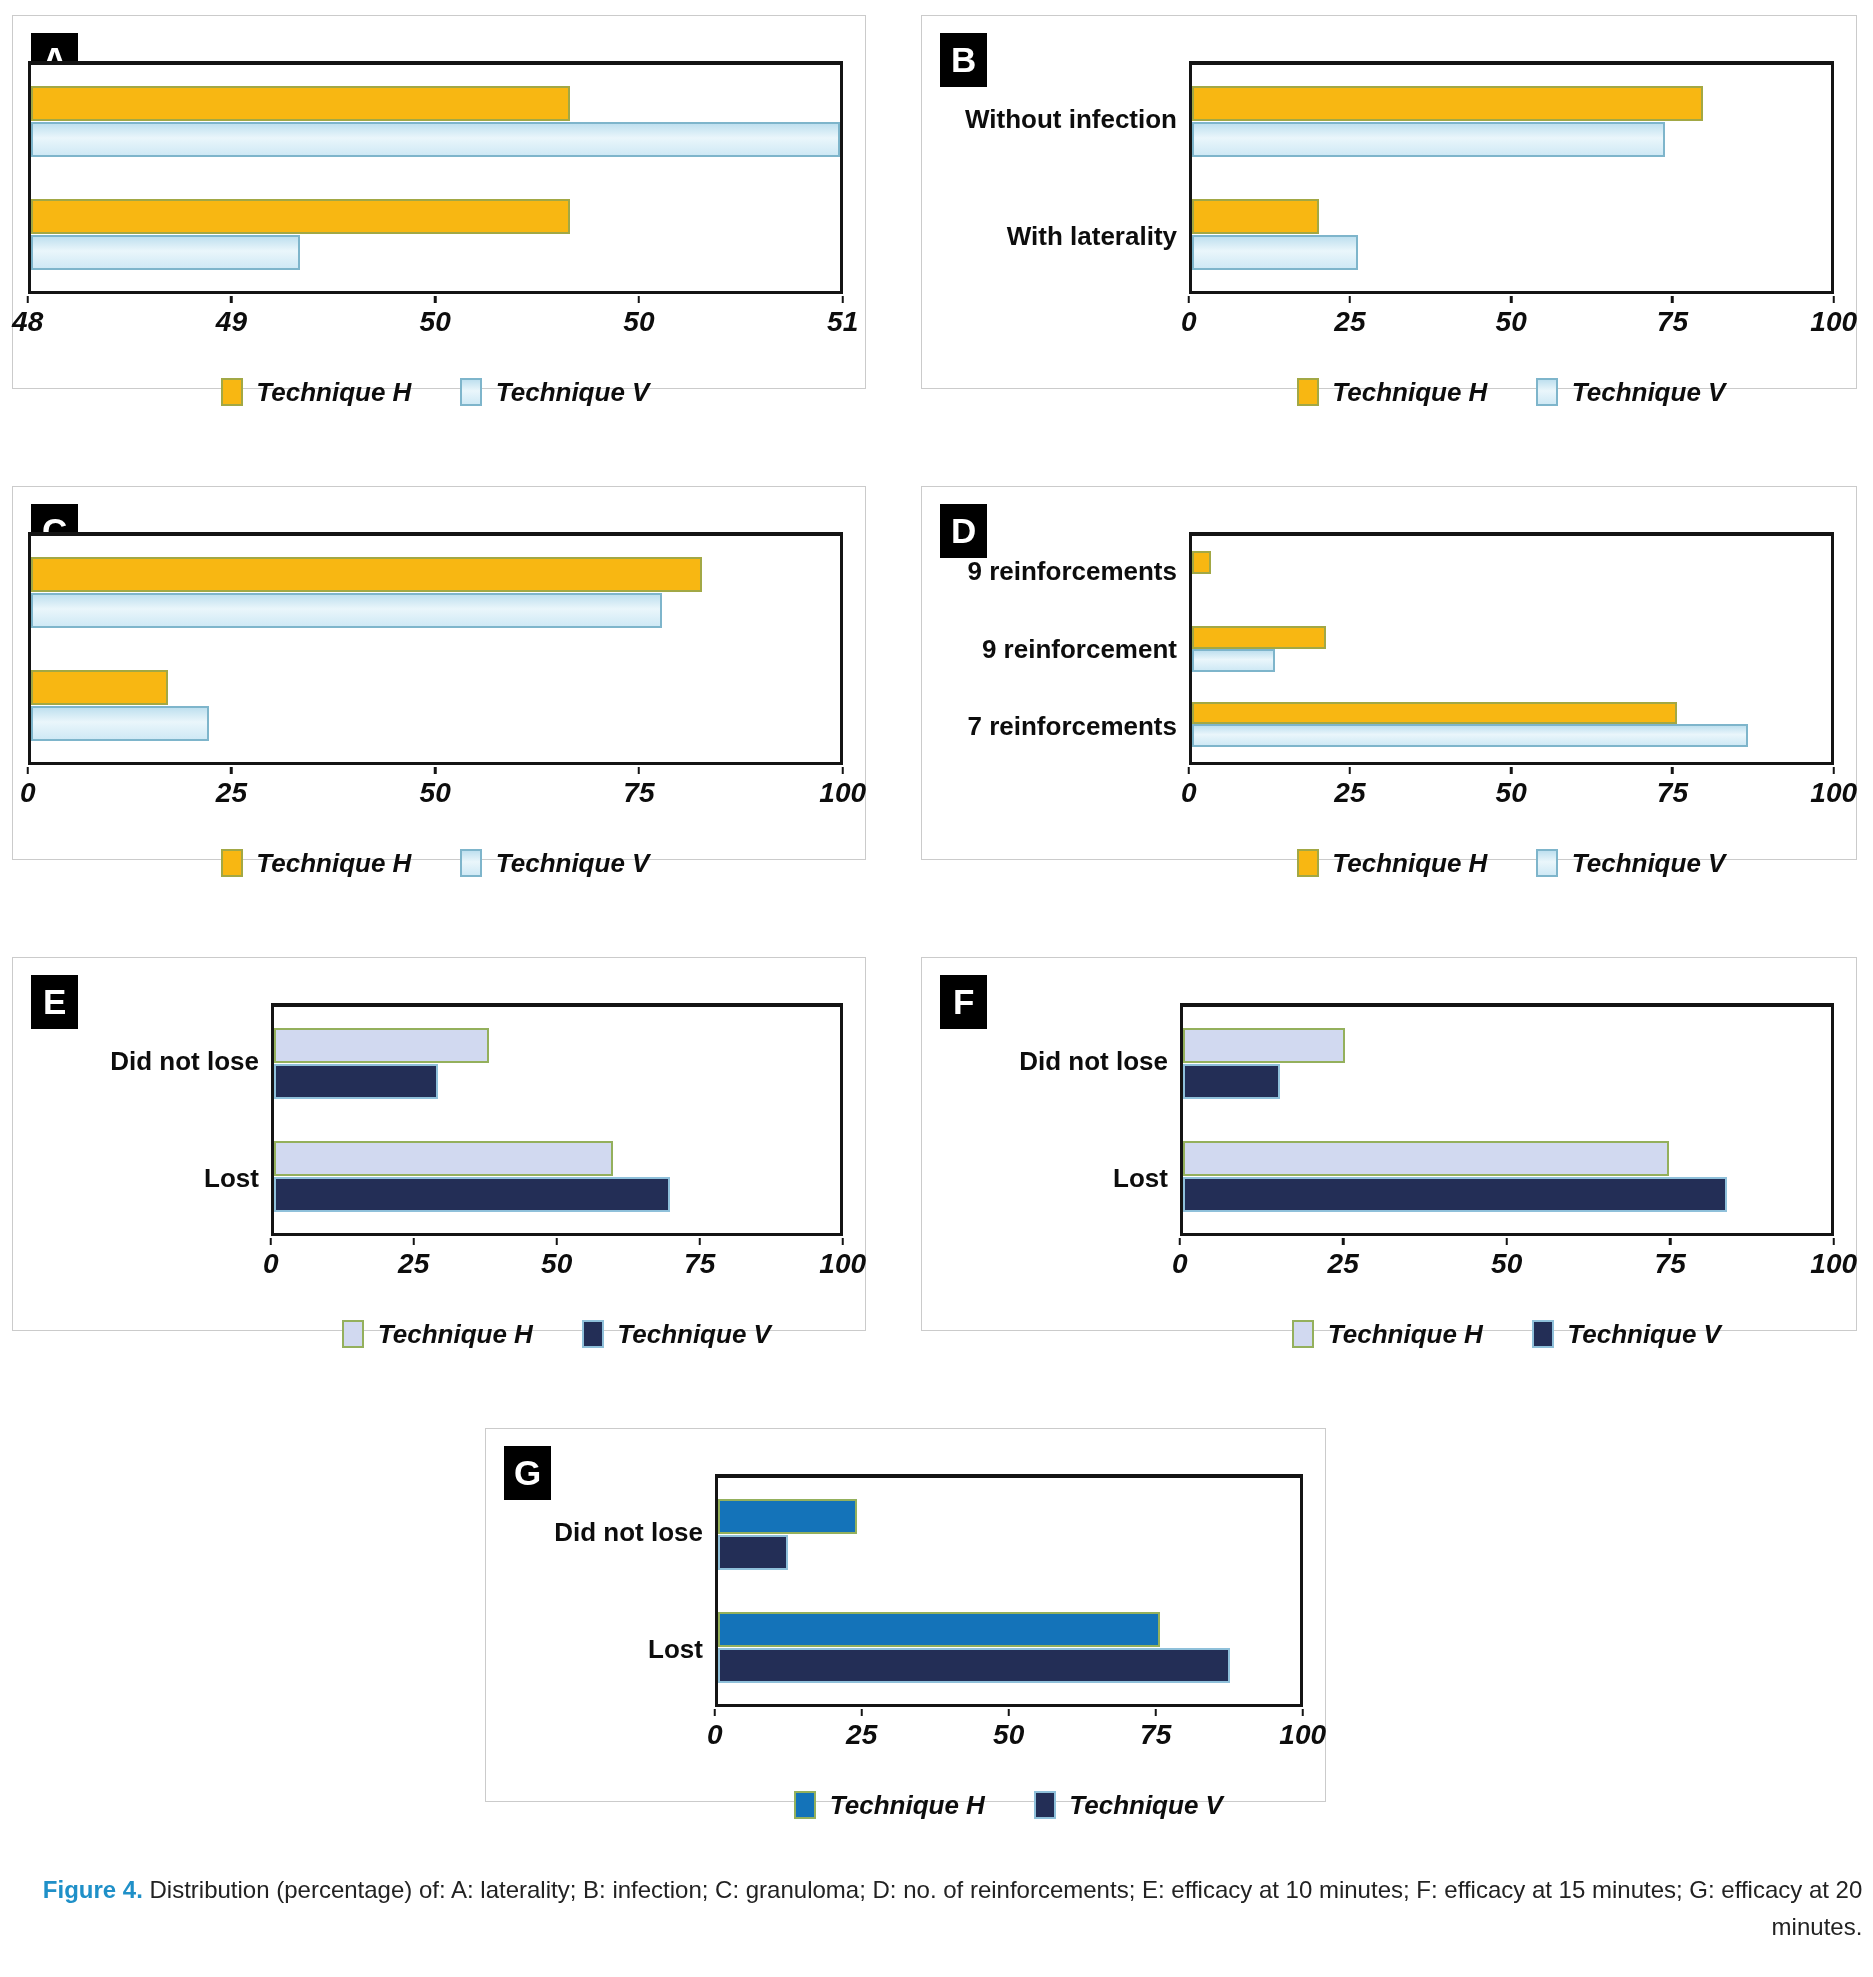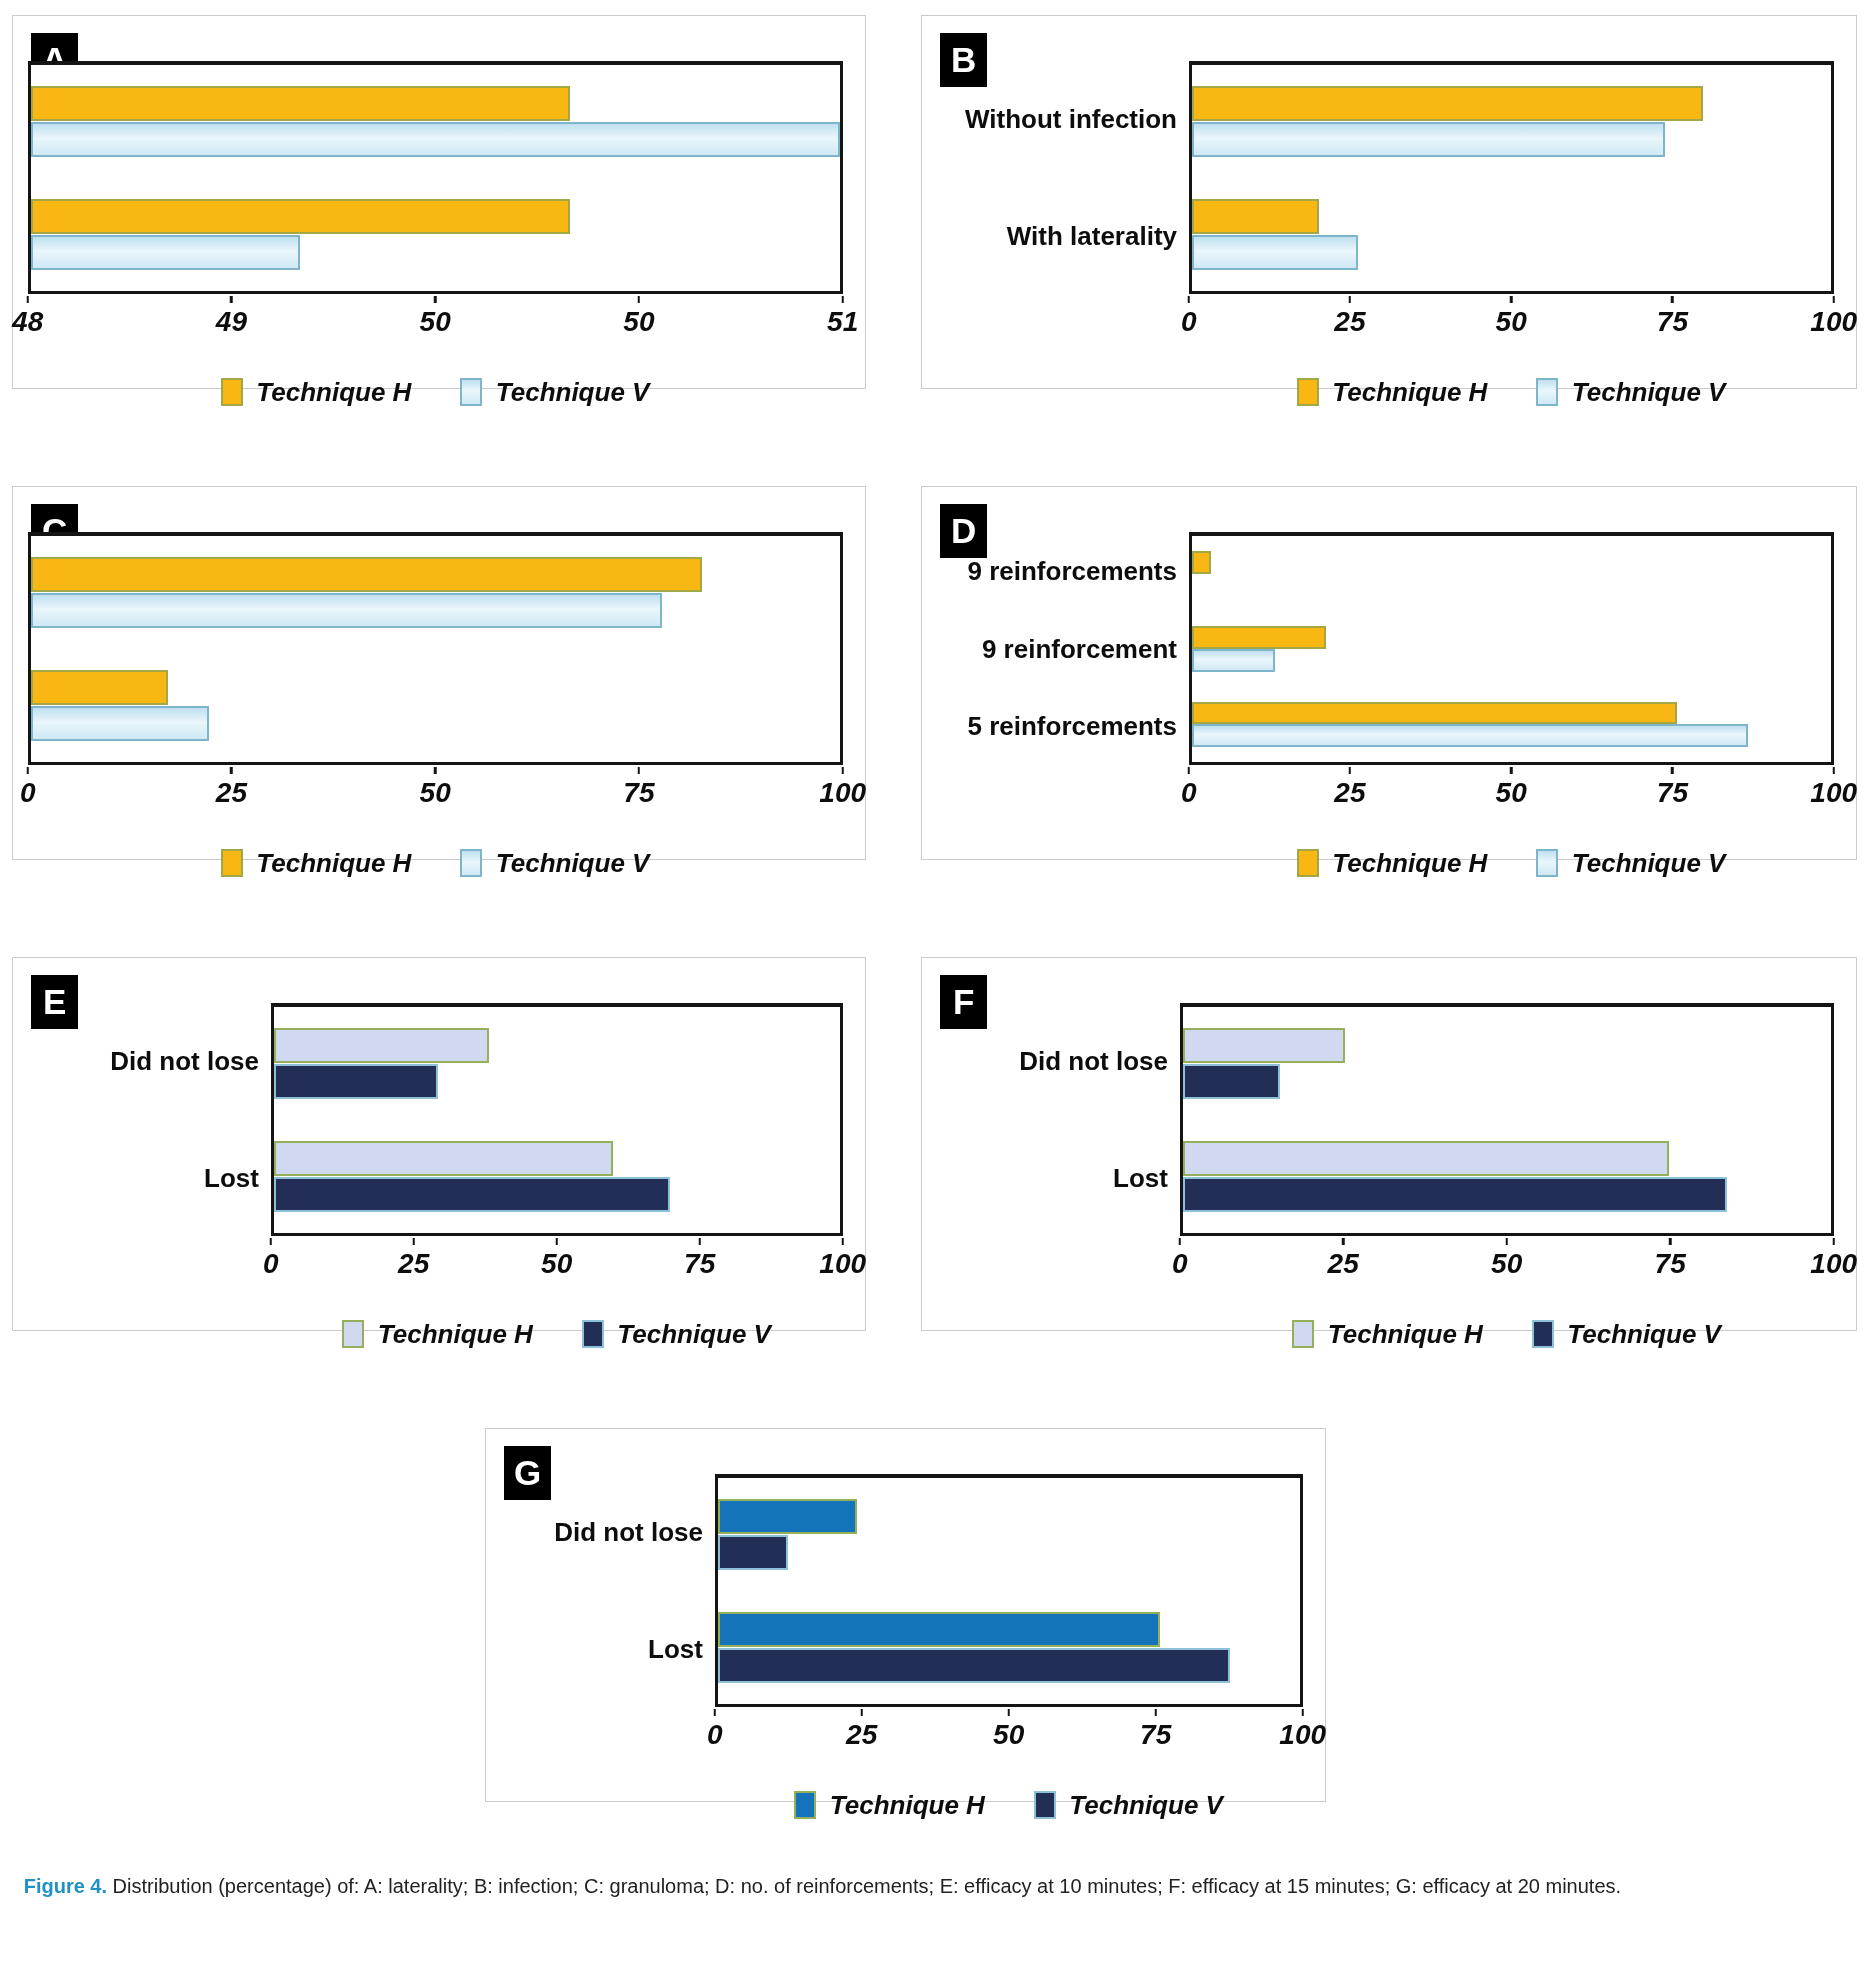--- a/index.html
+++ b/index.html
@@ -51,22 +51,22 @@
     position:absolute;top:10px;transform:translateX(-50%);
     font-weight:bold;font-size:28px;color:#0d0d0d;white-space:nowrap;
   }
 
   .legend{display:flex;justify-content:center;align-items:center;gap:49px;margin-top:34px;}
   .legend-item{display:flex;align-items:center;gap:13.4px;}
   .swatch{width:22px;height:28.5px;border-style:solid;border-width:2.5px;}
   .legend-label{font-weight:bold;font-size:26px;color:#0d0d0d;white-space:nowrap;}
 
   .caption{
-    margin:69px 0 0 12px;max-width:1850px;
-    font-size:20px;line-height:1.55;color:#222;
+    margin:69px 0 0 6px;max-width:1850px;
+    font-size:24px;line-height:1.55;color:#222;text-align:right;
   }
   .cap-label{color:#1f90c8;font-weight:bold;}
 </style>
 </head>
 <body>
 
 <div class="figure">
 
   <div class="panels">
     <section class="panel pa">
@@ -177,21 +177,21 @@
             </div>
           </div>
         </div>
       </section>
     <section class="panel pd">
         <div class="letter">D</div>
         <div class="chart-row">
           <div class="labels">
             <span class="cat-label" style="top: 16.6667%;">9 reinforcements</span>
             <span class="cat-label" style="top: 50%;">9 reinforcement</span>
-            <span class="cat-label" style="top: 83.3333%;">5 reinforcements</span>
+            <span class="cat-label" style="top: 83.3333%;">7 reinforcements</span>
           </div>
           <div class="plotcol">
             <div class="plot">
               <div class="bar" title="Technique H — 2 reinforcements: 3" style="top: 6.66667%; height: 10%; width: 3%; background: rgb(248, 183, 18); border: 2.5px solid rgb(162, 168, 69);"></div>
               <div class="bar" title="Technique H — 1 reinforcement: 21" style="top: 40%; height: 10%; width: 21%; background: rgb(248, 183, 18); border: 2.5px solid rgb(162, 168, 69);"></div>
               <div class="bar" title="Technique V — 1 reinforcement: 13" style="top: 50%; height: 10%; width: 13%; background: linear-gradient(rgb(191, 224, 239), rgb(234, 246, 251) 45%, rgb(207, 233, 245)); border: 2.5px solid rgb(126, 181, 203);"></div>
               <div class="bar" title="Technique H — 0 reinforcements: 76" style="top: 73.3333%; height: 10%; width: 76%; background: rgb(248, 183, 18); border: 2.5px solid rgb(162, 168, 69);"></div>
               <div class="bar" title="Technique V — 0 reinforcements: 87" style="top: 83.3333%; height: 10%; width: 87%; background: linear-gradient(rgb(191, 224, 239), rgb(234, 246, 251) 45%, rgb(207, 233, 245)); border: 2.5px solid rgb(126, 181, 203);"></div>
             </div>
             <div class="axis">

